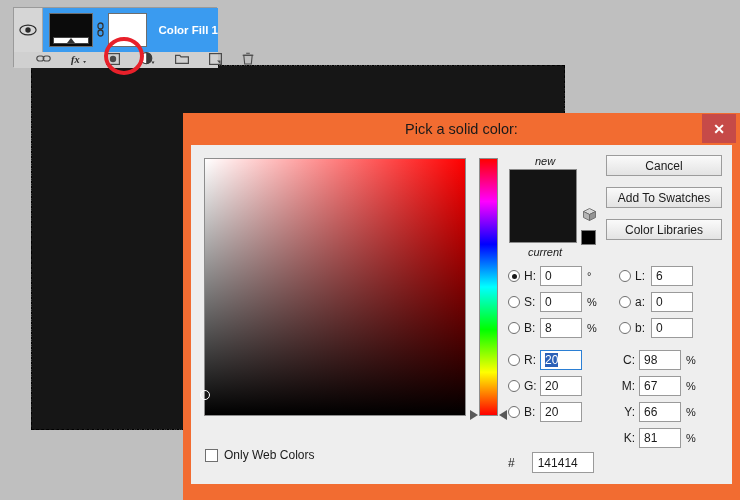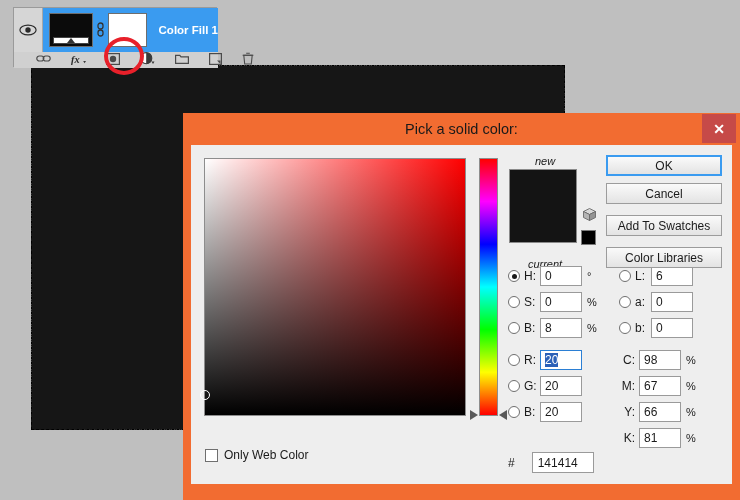--- a/index.html
+++ b/index.html
@@ -359,21 +359,21 @@
 
       <div id="hue-wrap">
         <div id="hue-strip"></div>
         <div class="hue-arrow left"></div>
         <div class="hue-arrow right"></div>
       </div>
 
       <div id="preview-block">
         <div class="pv-label">new</div>
         <div id="pv-new"></div>
-        <div class="pv-label" style="margin-top:15px;">current</div>
+        <div class="pv-label" style="margin-top:3px;">current</div>
       </div>
 
       <div id="gamut-block">
         <svg width="17" height="17" viewBox="0 0 17 17">
           <path d="M8.5 1.5 l6 3 l-6 3 l-6 -3 z" fill="#d8d8d8" stroke="#6a6a6a" stroke-width="0.9"></path>
           <path d="M2.5 4.5 v6 l6 3 v-6 z" fill="#b4b4b4" stroke="#6a6a6a" stroke-width="0.9"></path>
           <path d="M14.5 4.5 v6 l-6 3 v-6 z" fill="#949494" stroke="#6a6a6a" stroke-width="0.9"></path>
         </svg>
         <div id="gamut-swatch"></div>
       </div>
@@ -476,25 +476,24 @@
         <div class="unit">%</div>
       </div>
 
       <div id="hex-row">
         <div>#</div>
         <div id="hex-box">141414</div>
       </div>
 
       <div id="webcolors">
         <div id="wc-box"></div>
-        <div>Only Web Color</div>
+        <div>Only Web Colors</div>
       </div>
 
       <div id="btncol">
-        <div class="dbtn primary">OK</div>
         <div class="dbtn">Cancel</div>
         <div class="dbtn gap">Add To Swatches</div>
         <div class="dbtn gap">Color Libraries</div>
       </div>
 
     </div>
   </div>
 </div>
 
 </body></html>

